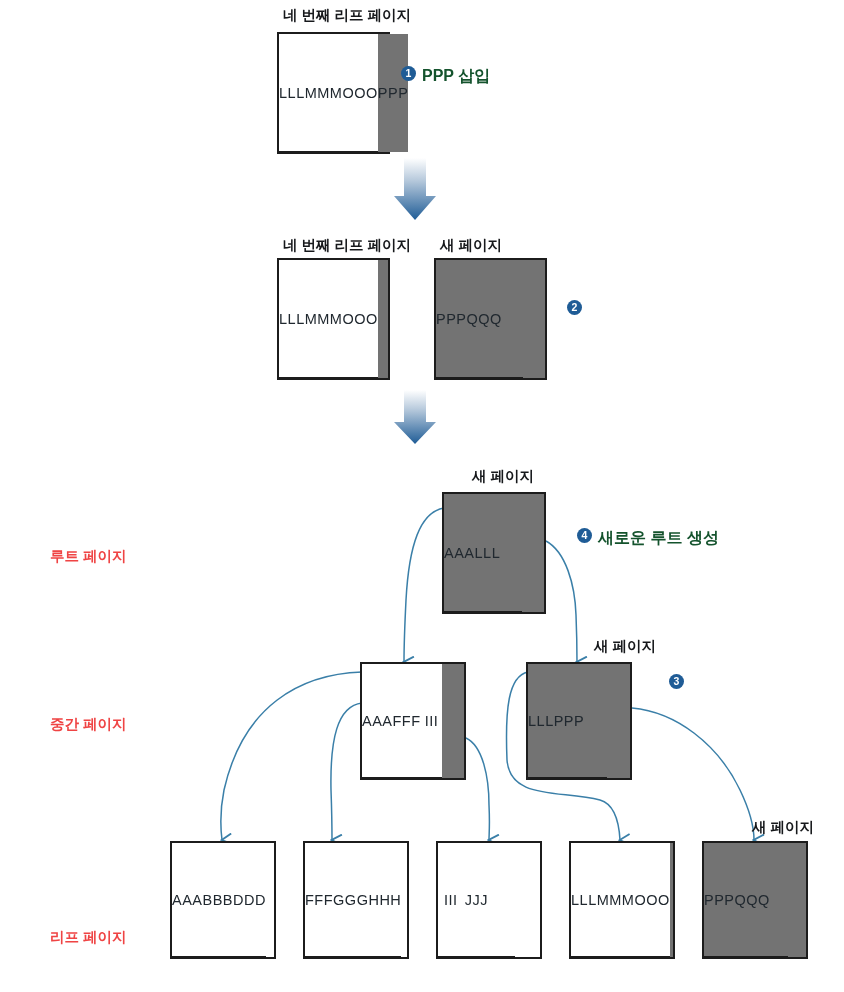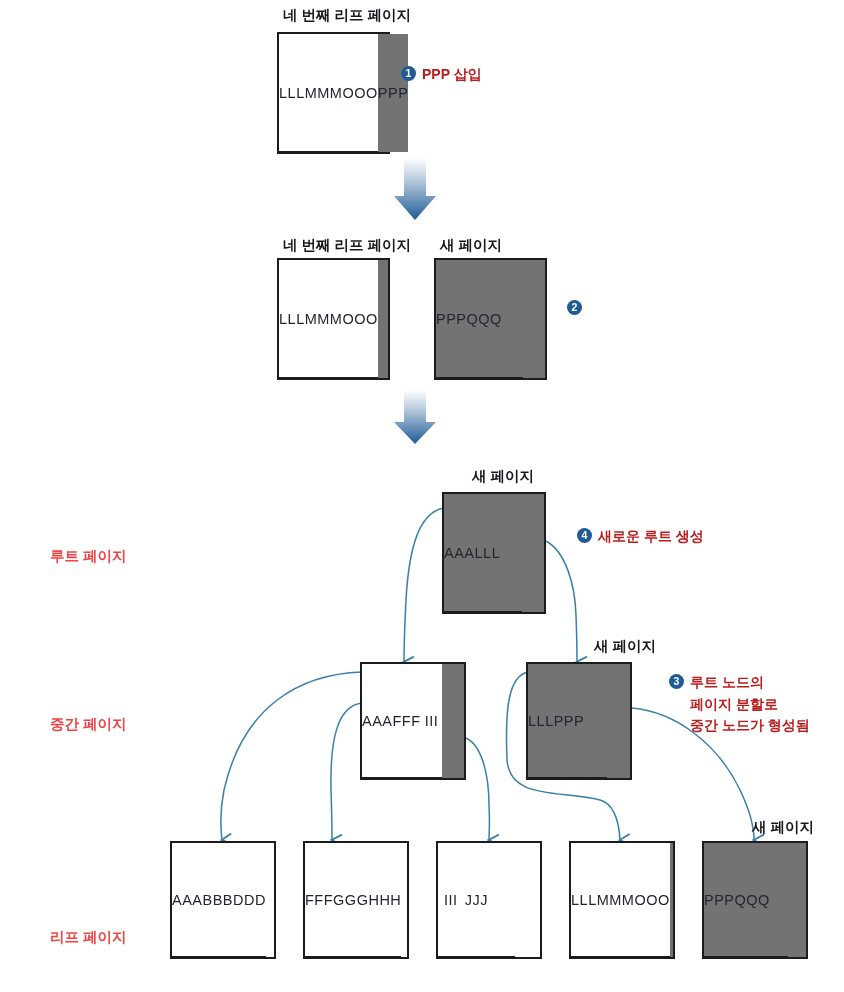--- a/index.html
+++ b/index.html
@@ -70,23 +70,23 @@
     border-radius: 50%;
     background: #1f5c96;
     color: #ffffff;
     font-size: 10.5px;
     font-weight: bold;
     line-height: 15px;
     text-align: center;
     margin-top: 2px;
   }
   .annot-text {
-    font-size: 14px;
-    font-weight: bold;
-    color: #b91c1c;
+    font-size: 16px;
+    font-weight: bold;
+    color: #14532d;
     line-height: 1.55;
     white-space: pre-line;
   }
 
   
   #links { position:absolute; left:0; top:0; width:844px; height:992px; z-index:3; pointer-events:none; }
 </style>
 </head>
 <body>
 
@@ -187,23 +187,20 @@
   <div class="cap" style="left:594px; top:637px;">새 페이지</div>
   <div class="pagebox" style="left:526px; top:662px; width:106px; height:118px;">
     <div class="cell shaded">LLL</div>
     <div class="cell shaded">PPP</div>
     <div class="cell shaded"></div>
     <div class="cell shaded"></div>
   </div>
 
   <div class="annot" style="left:669px; top:672px; width:180px;">
     <span class="badge">3</span>
-    <span class="annot-text">루트 노드의
-페이지 분할로
-중간 노드가 형성됨</span>
   </div>
 
   <div class="pagebox" style="left:170px; top:841px; width:106px; height:118px;">
     <div class="cell">AAA</div>
     <div class="cell">BBB</div>
     <div class="cell">DDD</div>
     <div class="cell"></div>
   </div>
 
   <div class="pagebox" style="left:303px; top:841px; width:106px; height:118px;">

